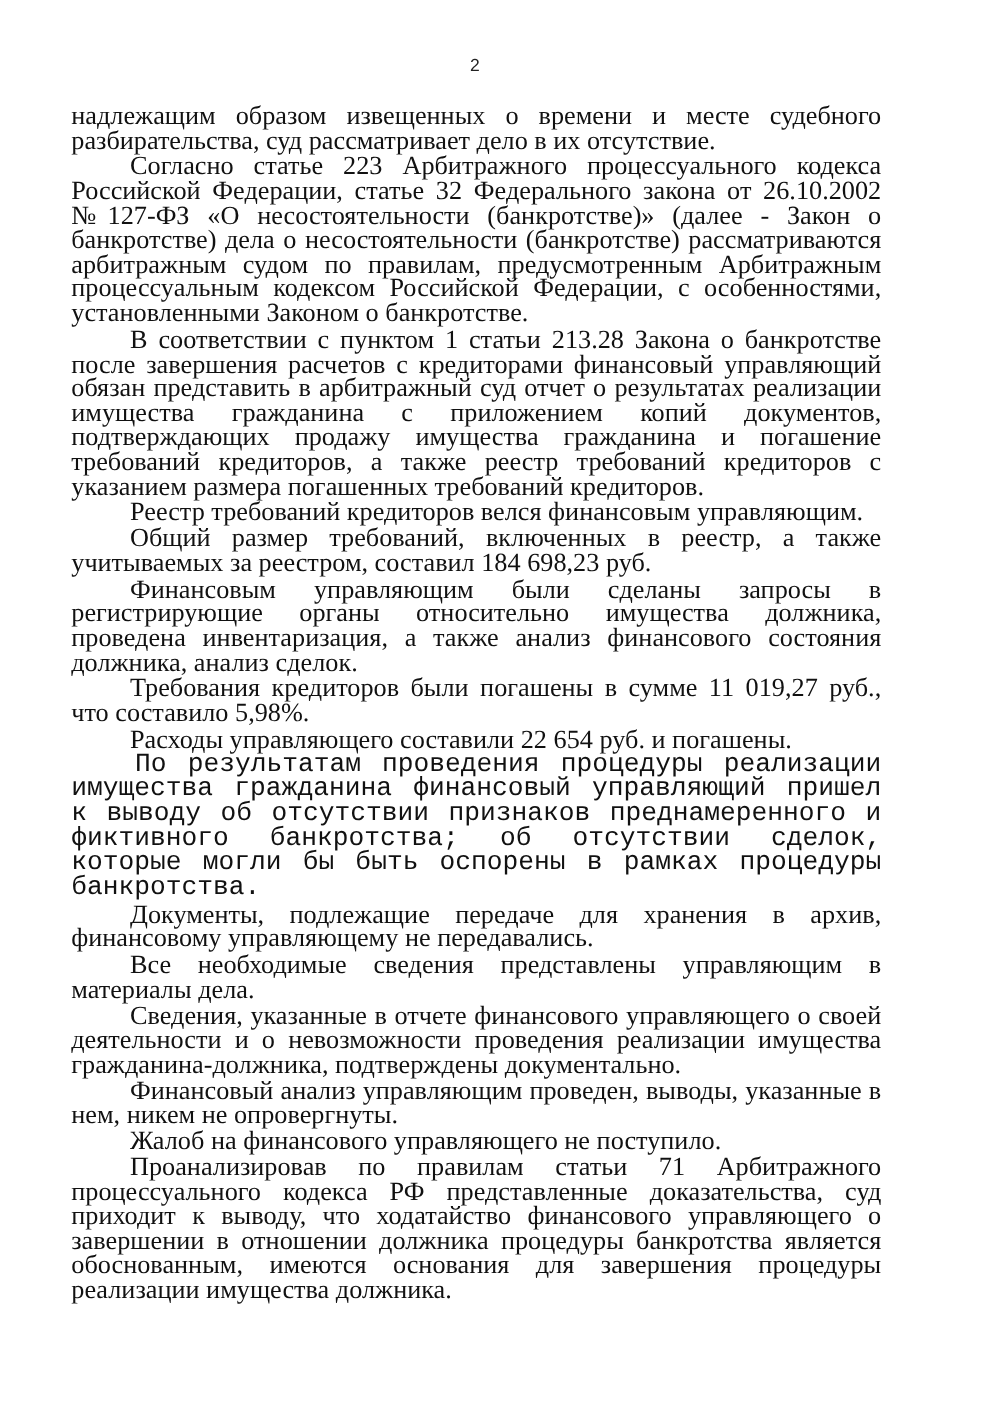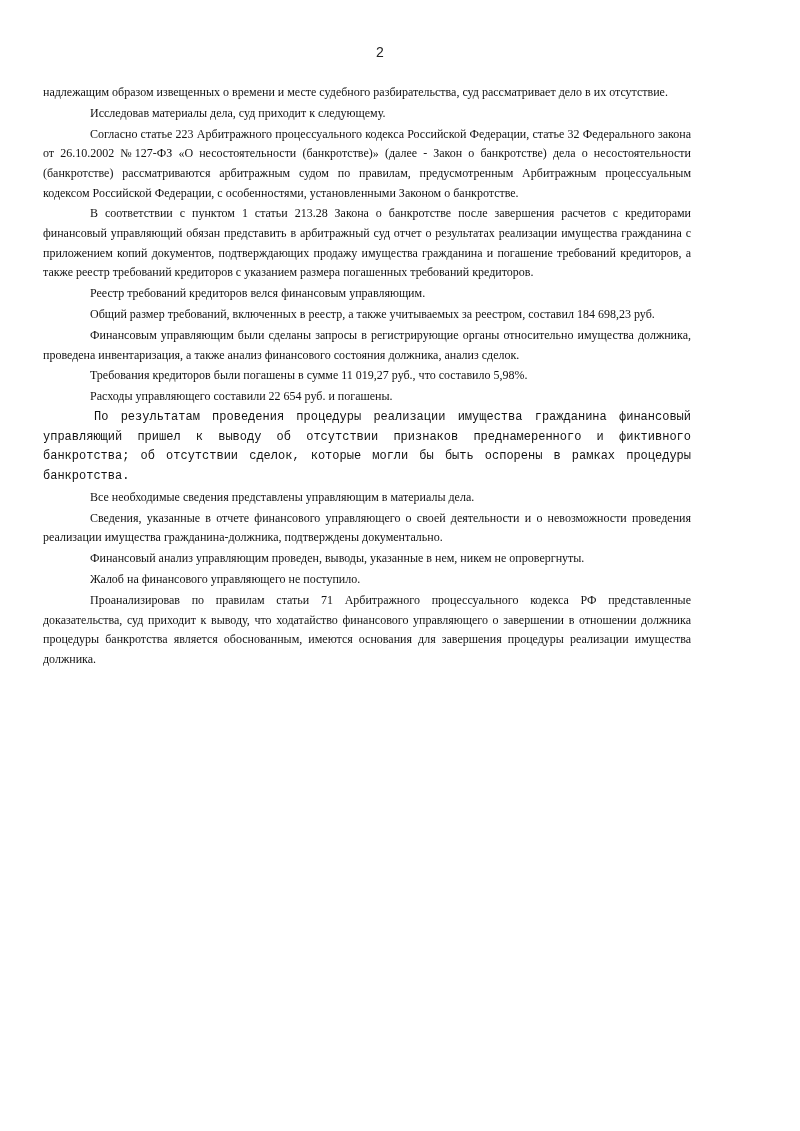--- a/index.html
+++ b/index.html
@@ -21,23 +21,23 @@
     left: 0;
     width: 760px;
     text-align: center;
     font-family: "Liberation Sans", "DejaVu Sans", sans-serif;
     font-size: 14px;
     color: #222;
   }
   .content {
     position: absolute;
     top: 83px;
-    left: 43px;
+    left: 57px;
     width: 648px;
-    font-size: 12px;
+    font-size: 21px;
     line-height: 19.6px;
   }
   .content p {
     margin: 0 0 1.3px 0;
     text-align: justify;
     text-indent: 47px;
     hyphens: none;
   }
   .content p.noindent {
     text-indent: 0;
@@ -47,27 +47,27 @@
     font-family: Liberation Mono, monospace;
   }
 </style>
 </head>
 <body>
 
 <div class="page-number">2</div>
 
 <div class="content">
   <p class="noindent">надлежащим образом извещенных о времени и месте судебного разбирательства, суд рассматривает дело в их отсутствие.</p>
-  <p>Исследовав материалы дела, суд приходит к следующему.</p>
   <p>Согласно статье 223 Арбитражного процессуального кодекса Российской Федерации, статье 32 Федерального закона от 26.10.2002 №127-ФЗ «О несостоятельности (банкротстве)» (далее - Закон о банкротстве) дела о несостоятельности (банкротстве) рассматриваются арбитражным судом по правилам, предусмотренным Арбитражным процессуальным кодексом Российской Федерации, с особенностями, установленными Законом о банкротстве.</p>
   <p>В соответствии с пунктом 1 статьи 213.28 Закона о банкротстве после завершения расчетов с кредиторами финансовый управляющий обязан представить в арбитражный суд отчет о результатах реализации имущества гражданина с приложением копий документов, подтверждающих продажу имущества гражданина и погашение требований кредиторов, а также реестр требований кредиторов с указанием размера погашенных требований кредиторов.</p>
   <p>Реестр требований кредиторов велся финансовым управляющим.</p>
   <p>Общий размер требований, включенных в реестр, а также учитываемых за реестром, составил 184 698,23 руб.</p>
   <p>Финансовым управляющим были сделаны запросы в регистрирующие органы относительно имущества должника, проведена инвентаризация, а также анализ финансового состояния должника, анализ сделок.</p>
   <p>Требования кредиторов были погашены в сумме 11 019,27 руб., что составило 5,98%.</p>
   <p>Расходы управляющего составили 22 654 руб. и погашены.</p>
   <p class="extra-indent">По результатам проведения процедуры реализации имущества гражданина финансовый управляющий пришел к выводу об отсутствии признаков преднамеренного и фиктивного банкротства; об отсутствии сделок, которые могли бы быть оспорены в рамках процедуры банкротства.</p>
+  <p>Документы, подлежащие передаче для хранения в архив, финансовому управляющему не передавались.</p>
   <p>Все необходимые сведения представлены управляющим в материалы дела.</p>
   <p>Сведения, указанные в отчете финансового управляющего о своей деятельности и о невозможности проведения реализации имущества гражданина-должника, подтверждены документально.</p>
   <p>Финансовый анализ управляющим проведен, выводы, указанные в нем, никем не опровергнуты.</p>
   <p>Жалоб на финансового управляющего не поступило.</p>
   <p>Проанализировав по правилам статьи 71 Арбитражного процессуального кодекса РФ представленные доказательства, суд приходит к выводу, что ходатайство финансового управляющего о завершении в отношении должника процедуры банкротства является обоснованным, имеются основания для завершения процедуры реализации имущества должника.</p>
 </div>
 
 </body></html>

